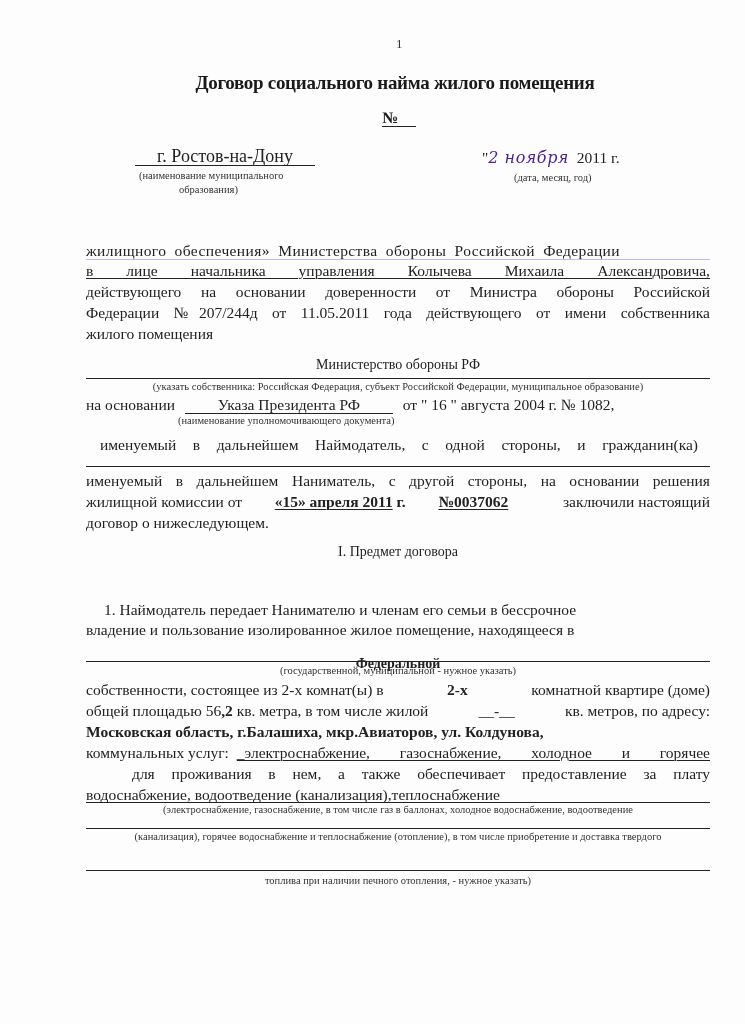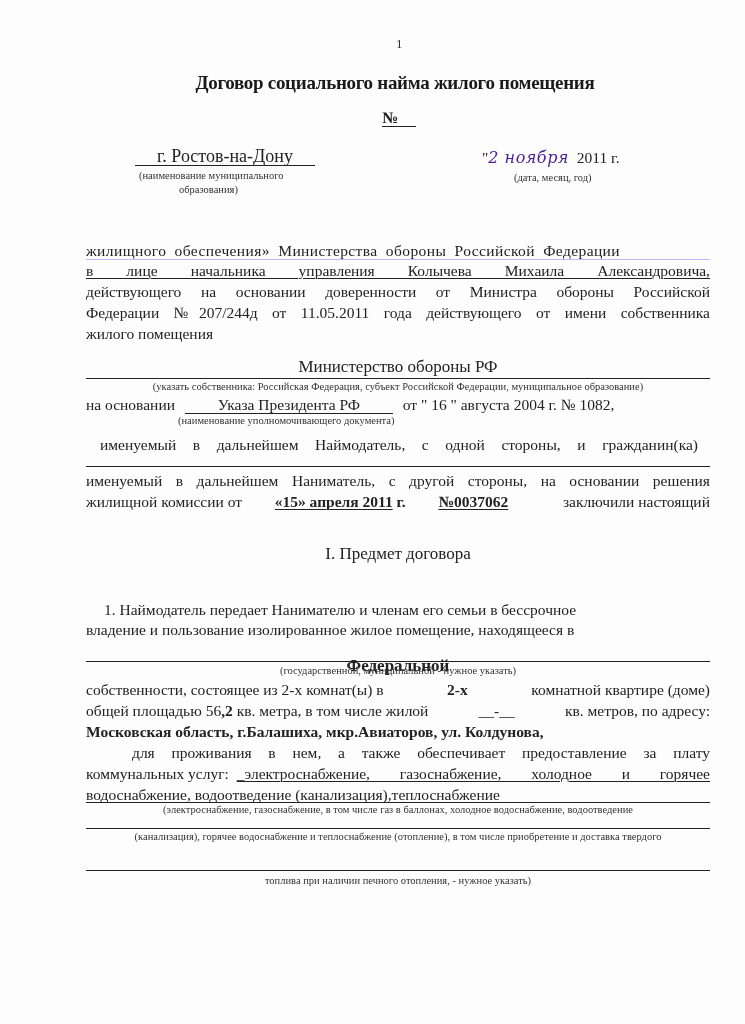--- a/index.html
+++ b/index.html
@@ -16,21 +16,21 @@
     .city-hint1 { left: 139px; top: 170px; }
     .city-hint2 { left: 179px; top: 184px; }
     .date-line { left: 482px; top: 148px; font-size: 15.5px; }
     .hand { font-family: "DejaVu Serif", serif; font-style: italic; color: #4c1d95; font-size: 16px; letter-spacing: 0.5px; }
     .date-hint { left: 514px; top: 172px; }
     .para { position: absolute; left: 86px; width: 624px; font-size: 15.5px; line-height: 21px; text-align: justify; }
     .para .line { display: block; height: 21px; white-space: nowrap; }
     .just { text-align-last: justify; white-space: normal !important; }
     .ul { text-decoration: underline; text-decoration-thickness: 1px; text-underline-offset: 2px; }
     .rule { position: absolute; left: 86px; width: 624px; border-top: 1.5px solid #222; }
-    .center-text { position: absolute; left: 86px; width: 624px; text-align: center; font-size: 17px; }
+    .center-text { position: absolute; left: 86px; width: 624px; text-align: center; font-size: 14px; }
     .center-hint { position: absolute; left: 86px; width: 624px; text-align: center; font-size: 10.5px; color: #333; }
     b { font-weight: bold; }
   </style>
 </head>
 <body>
 
 <div class="abs page-num">1</div>
 <div class="abs title">Договор социального найма жилого помещения</div>
 <div class="abs num">№</div>
 
@@ -67,20 +67,21 @@
 <div class="rule" style="top:466px;"></div>
 
 <div class="para" style="top:470px;">
   <span class="line just">именуемый в дальнейшем Наниматель, с другой стороны, на основании решения</span>
   <span class="line" style="display:flex;justify-content:space-between;">
     <span>жилищной комиссии от</span>
     <span><b class="ul">«15» апреля 2011</b> <b>г.</b></span>
     <b class="ul" style="padding-right:22px;">№0037062</b>
     <span>заключили настоящий</span>
   </span>
+  <span class="line">договор о нижеследующем.</span>
 </div>
 
 <div class="center-text" style="top:544px;">I. Предмет договора</div>
 
 <div class="abs" style="left:104px;top:601px;font-size:15.5px;">1. Наймодатель передает Нанимателю и членам его семьи в бессрочное</div>
 <div class="abs" style="left:86px;top:621px;font-size:15.5px;">владение и пользование изолированное жилое помещение, находящееся в</div>
 <div class="center-text" style="top:656px;font-weight:bold;">Федеральной</div>
 <div class="rule" style="top:661px;"></div>
 <div class="center-hint" style="top:665px;">(государственной, муниципальной - нужное указать)</div>
 
@@ -89,25 +90,25 @@
     <span>собственности, состоящее из 2-х комнат(ы) в</span>
     <b>2-х</b>
     <span>комнатной квартире (доме)</span>
   </span>
   <span class="line" style="display:flex;justify-content:space-between;">
     <span><span>общей площадью 56</span><b>,2</b> <span>кв. метра, в том числе жилой</span></span>
     <span>__-__</span>
     <span>кв. метров, по адресу:</span>
   </span>
   <span class="line"><b>Московская область, г.Балашиха, мкр.Авиаторов, ул. Колдунова,</b></span>
-  <span class="line just" style="padding-left:46px;width:578px;">для проживания в нем, а также обеспечивает предоставление за плату</span>
   <span class="line" style="display:flex;justify-content:space-between;">
     <span>коммунальных услуг:</span>
     <span class="ul" style="flex:1;margin-left:8px;text-align:justify;text-align-last:justify;">_электроснабжение, газоснабжение, холодное и горячее</span>
   </span>
+  <span class="line just" style="padding-left:46px;width:578px;">для проживания в нем, а также обеспечивает предоставление за плату</span>
   <span class="line" style="border-bottom:1px solid #222;height:18px;"><span class="ul">водоснабжение, водоотведение (канализация),теплоснабжение</span></span>
 </div>
 
 <div class="center-hint" style="top:804px;">(электроснабжение, газоснабжение, в том числе газ в баллонах, холодное водоснабжение, водоотведение</div>
 <div class="rule" style="top:828px;"></div>
 <div class="center-hint" style="top:831px;">(канализация), горячее водоснабжение и теплоснабжение (отопление), в том числе приобретение и доставка твердого</div>
 <div class="rule" style="top:870px;"></div>
 <div class="center-hint" style="top:875px;">топлива при наличии печного отопления, - нужное указать)</div>
 
 </body></html>

